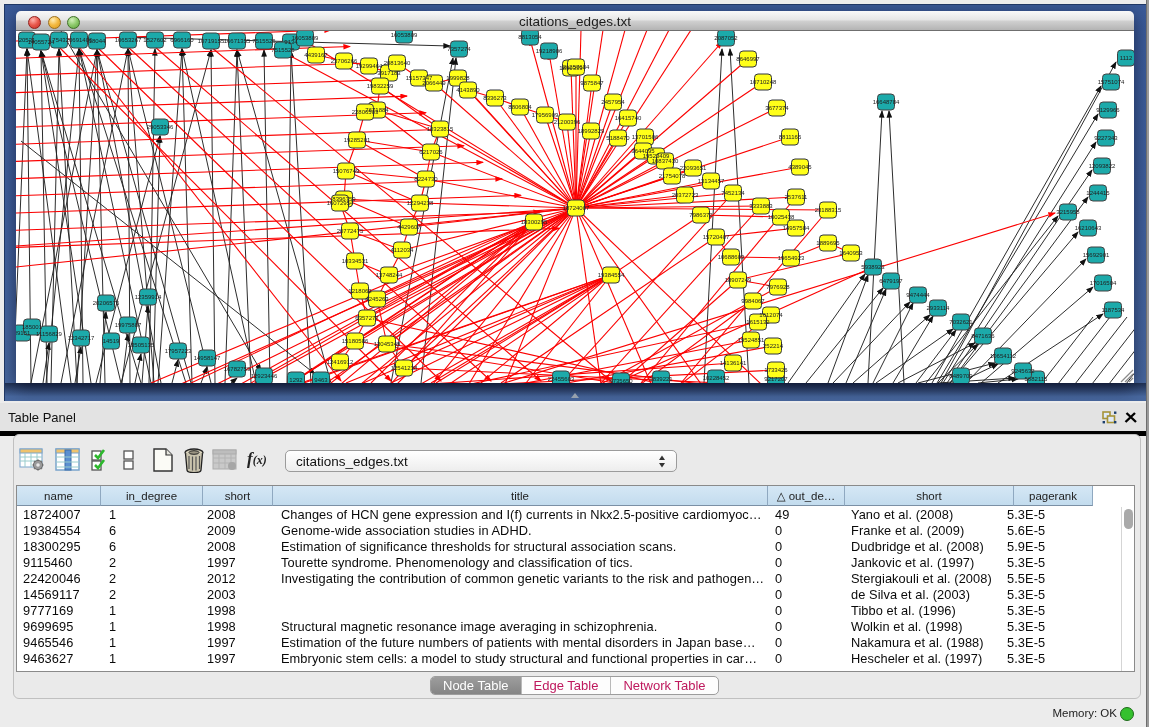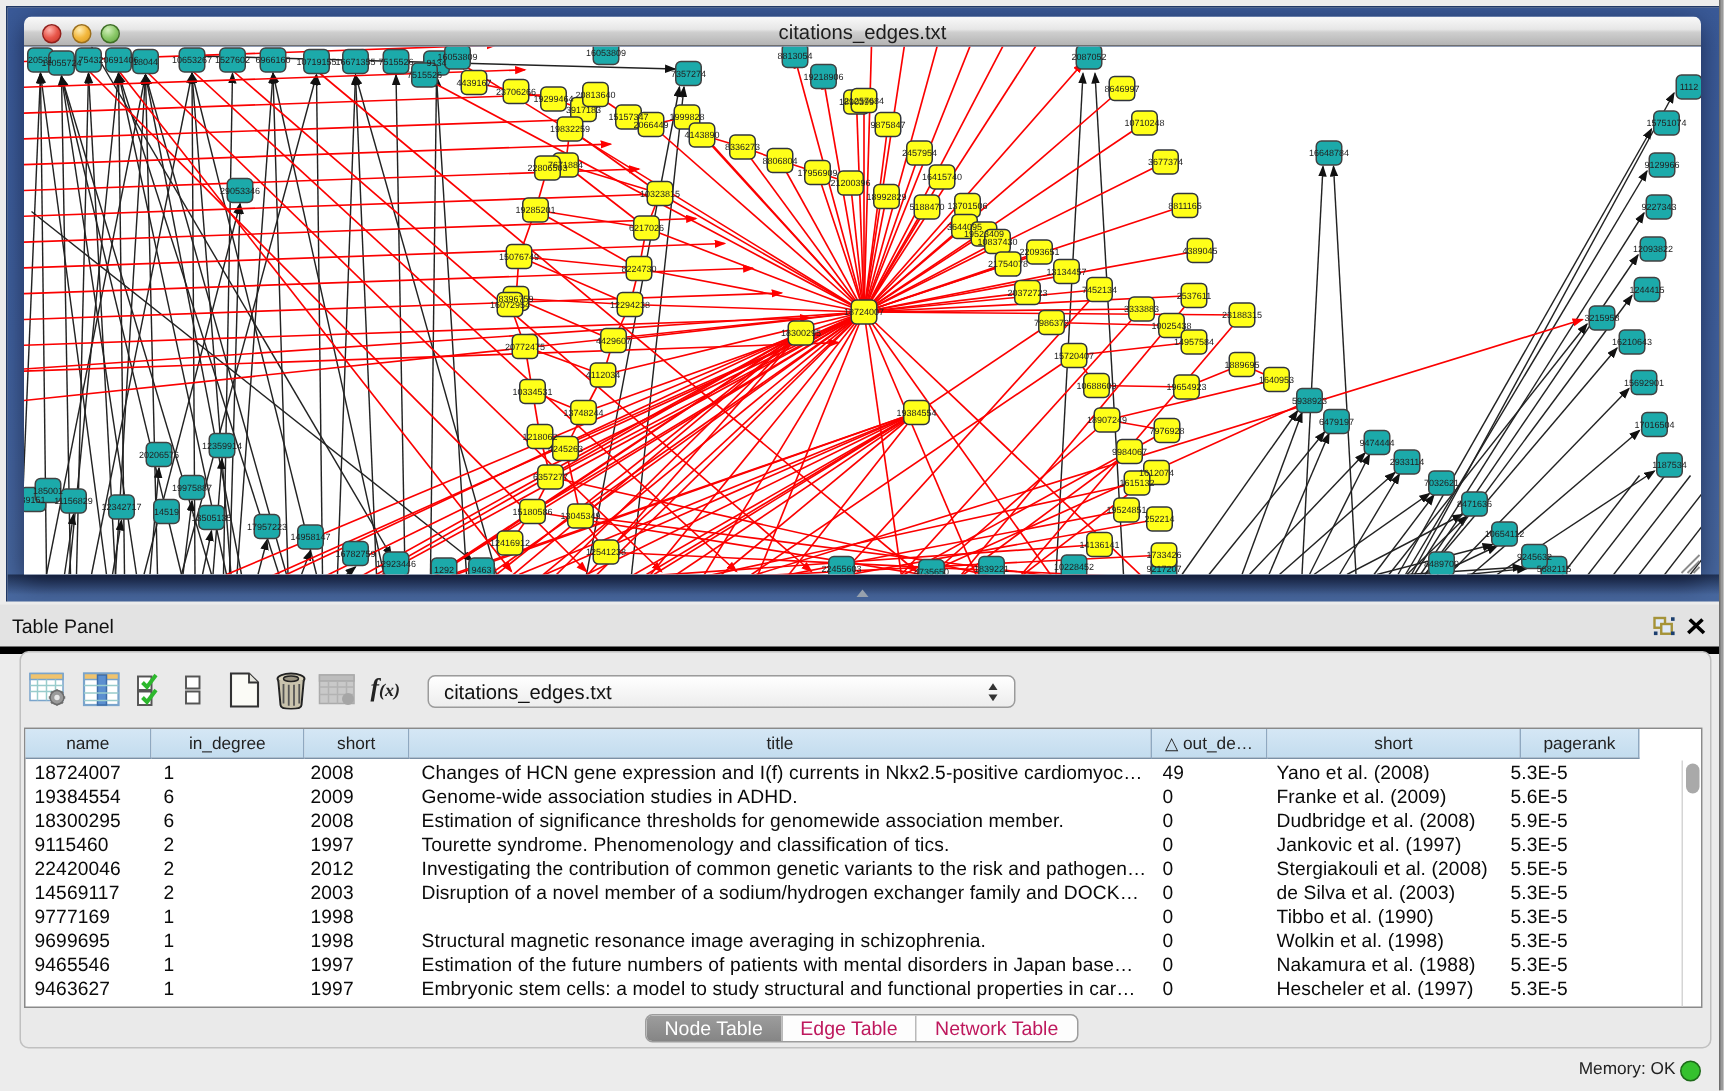--- a/index.html
+++ b/index.html
@@ -723,21 +723,21 @@
         <div class="c2">2009</div>
         <div class="c3">Genome-wide association studies in ADHD.</div>
         <div class="c4">0</div>
         <div class="c5">Franke et al. (2009)</div>
         <div class="c6">5.6E-5</div>
       </div>
 <div class="tr" style="top:32px">
         <div class="c0">18300295</div>
         <div class="c1">6</div>
         <div class="c2">2008</div>
-        <div class="c3">Estimation of significance thresholds for genomewide association member.</div>
+        <div class="c3">Estimation of significance thresholds for structural association scans.</div>
         <div class="c4">0</div>
         <div class="c5">Dudbridge et al. (2008)</div>
         <div class="c6">5.9E-5</div>
       </div>
 <div class="tr" style="top:48px">
         <div class="c0">9115460</div>
         <div class="c1">2</div>
         <div class="c2">1997</div>
         <div class="c3">Tourette syndrome. Phenomenology and classification of tics.</div>
         <div class="c4">0</div>
@@ -750,31 +750,30 @@
         <div class="c2">2012</div>
         <div class="c3">Investigating the contribution of common genetic variants to the risk and pathogen…</div>
         <div class="c4">0</div>
         <div class="c5">Stergiakouli et al. (2008)</div>
         <div class="c6">5.5E-5</div>
       </div>
 <div class="tr" style="top:80px">
         <div class="c0">14569117</div>
         <div class="c1">2</div>
         <div class="c2">2003</div>
-        <div class="c3">Disruption of a novel member of a sodium/hydrogen exchanger family and DOCK…</div>
         <div class="c4">0</div>
         <div class="c5">de Silva et al. (2003)</div>
         <div class="c6">5.3E-5</div>
       </div>
 <div class="tr" style="top:96px">
         <div class="c0">9777169</div>
         <div class="c1">1</div>
         <div class="c2">1998</div>
         <div class="c4">0</div>
-        <div class="c5">Tibbo et al. (1990)</div>
+        <div class="c5">Tibbo et al. (1996)</div>
         <div class="c6">5.3E-5</div>
       </div>
 <div class="tr" style="top:112px">
         <div class="c0">9699695</div>
         <div class="c1">1</div>
         <div class="c2">1998</div>
         <div class="c3">Structural magnetic resonance image averaging in schizophrenia.</div>
         <div class="c4">0</div>
         <div class="c5">Wolkin et al. (1998)</div>
         <div class="c6">5.3E-5</div>

